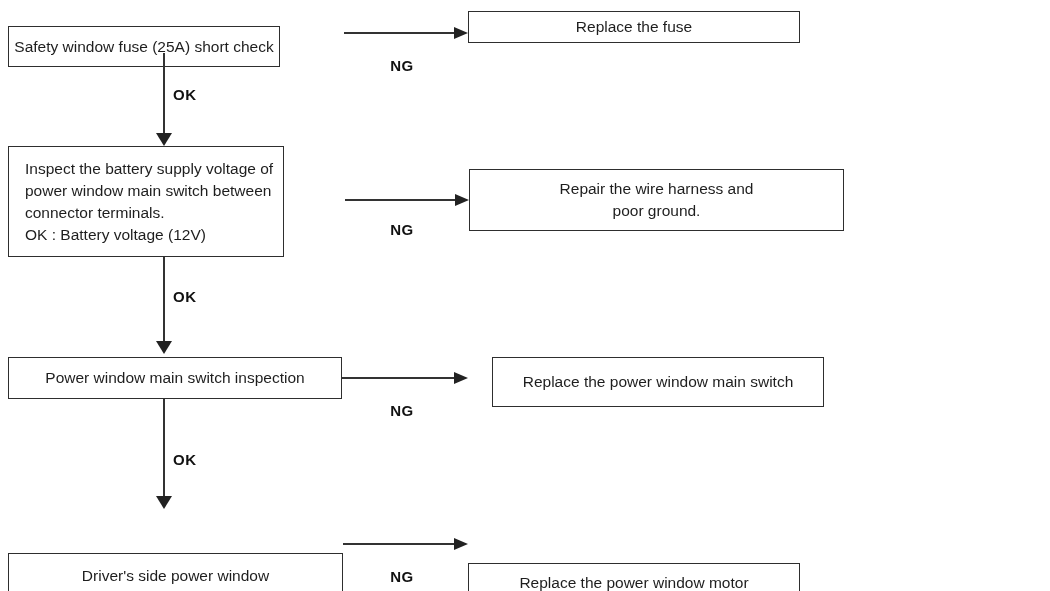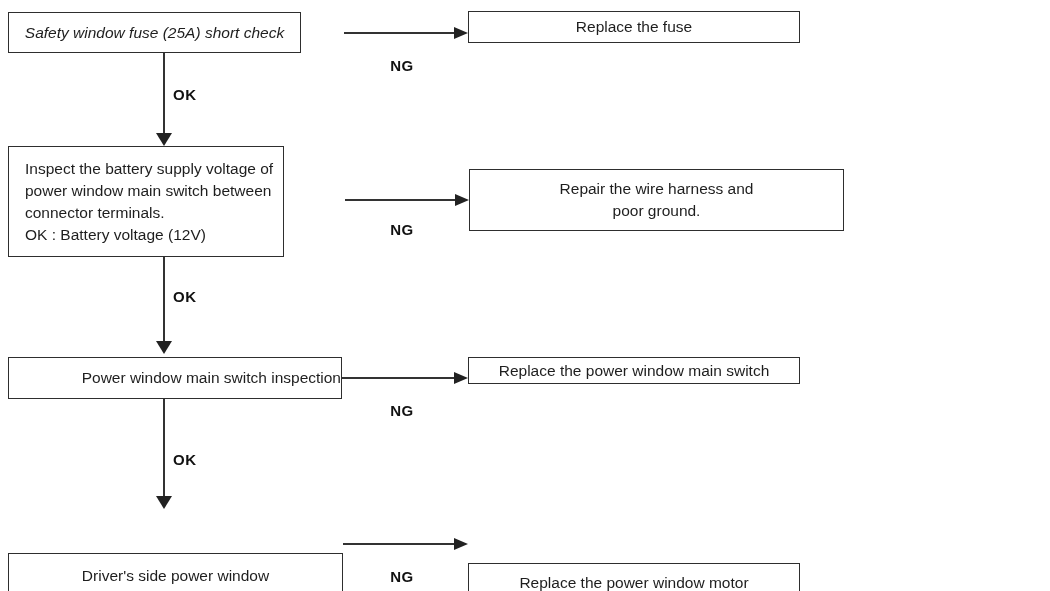--- a/index.html
+++ b/index.html
@@ -23,30 +23,30 @@
     background: #ffffff;
     display: flex;
     align-items: center;
     justify-content: center;
     font-size: 15.5px;
     line-height: 22px;
     text-align: center;
     white-space: pre-line;
   }
   
-  .l1 { left: 8px;   top: 12px;  width: 293px; height: 41px; font-style: italic; }
+  .l1 { left: 8px;   top: 26px;  width: 272px; height: 41px; }
   .l2 { left: 8px;   top: 146px; width: 276px; height: 111px;
         justify-content: flex-start; text-align: left;
         padding-left: 16px; padding-right: 8px; }
-  .l3 { left: 8px;   top: 357px; width: 334px; height: 42px; justify-content: flex-end; }
+  .l3 { left: 8px;   top: 357px; width: 334px; height: 42px; }
   .l4 { left: 8px;   top: 509px; width: 335px; height: 67px; margin-top: 44px; }
   
   .r1 { left: 468px; top: 11px;  width: 332px; height: 32px; }
   .r2 { left: 469px; top: 169px; width: 375px; height: 62px; }
-  .r3 { left: 468px; top: 357px; width: 332px; height: 27px; }
+  .r3 { left: 492px; top: 357px; width: 332px; height: 50px; }
   .r4 { left: 468px; top: 523px; width: 332px; height: 40px; margin-top: 40px; }
 
   
   .vline { position: absolute; width: 2px; background: #333; left: 163px; }
   .v1 { top: 53px;  height: 82px; }
   .v2 { top: 257px; height: 84px; }
   .v3 { top: 399px; height: 97px; }
 
   .hline { position: absolute; height: 2px; background: #333; }
   .h1 { left: 344px; top: 32px;  width: 111px; }

